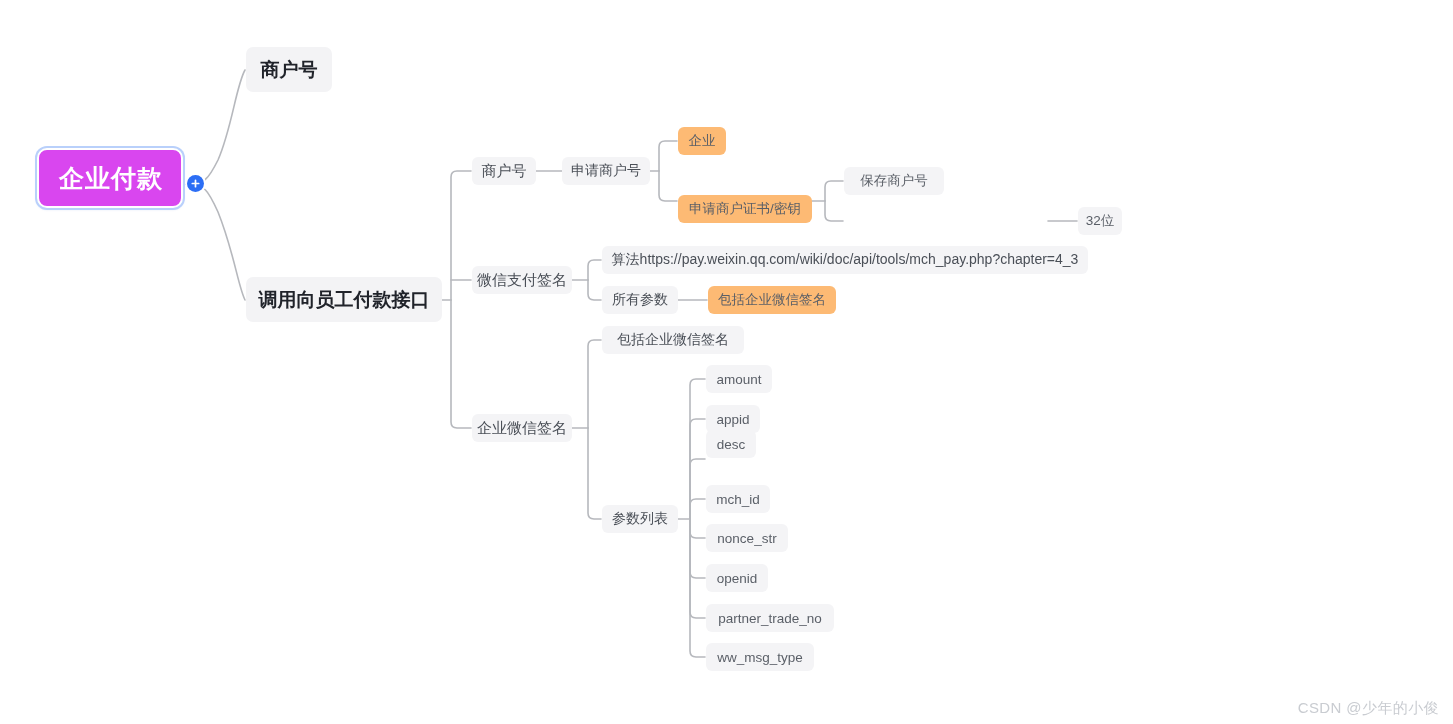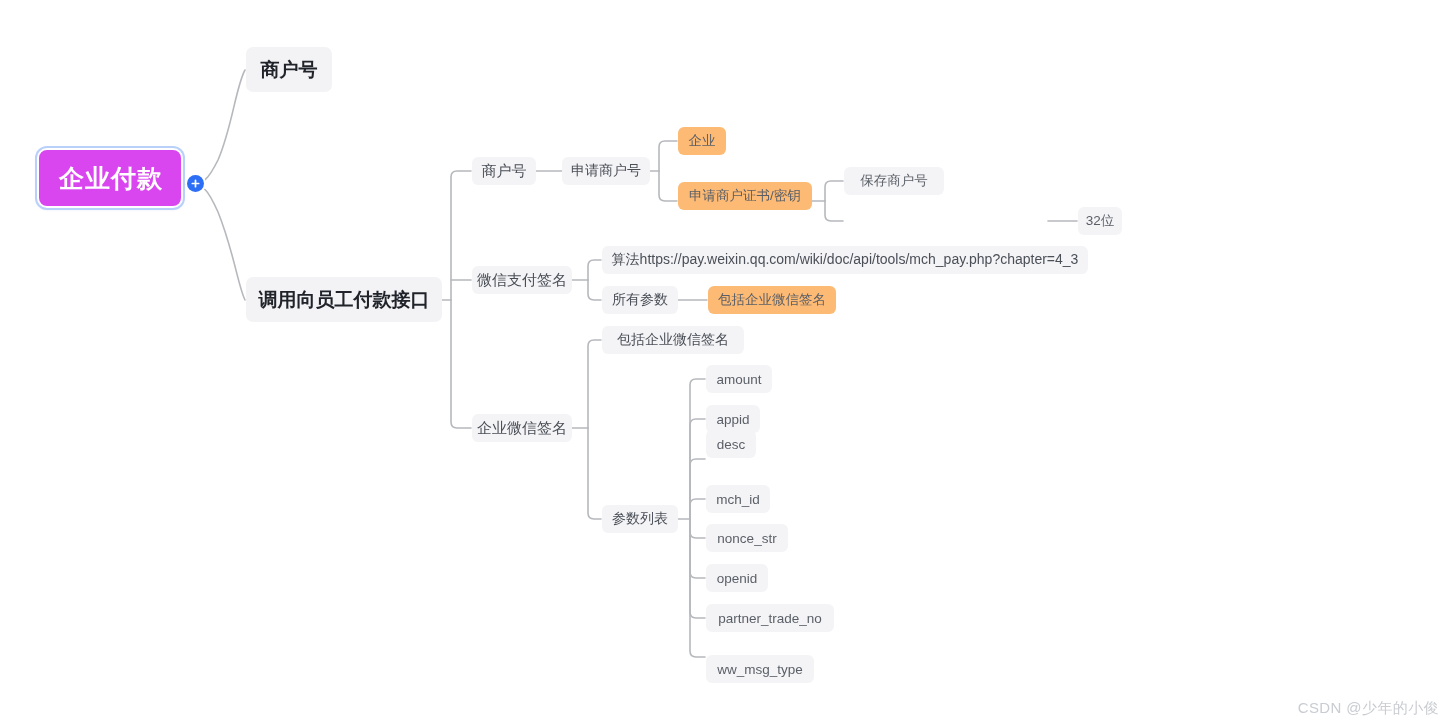--- a/index.html
+++ b/index.html
@@ -206,21 +206,21 @@
   <div class="node lvl3" id="n-algo_same" style="left: 602px; top: 326px; width: 142px; height: 28px;">
     <span>包括企业微信签名</span>
   </div>
   <div class="node lvl3" id="n-param_list" style="left: 602px; top: 505px; width: 76px; height: 28px;">
     <span>参数列表</span>
   </div>
 
   <div class="node lvl4" id="n-enterprise" style="left: 678px; top: 127px; width: 48px; height: 28px;">
     <span>企业</span>
   </div>
-  <div class="node lvl4" id="n-apply_cert" style="left: 678px; top: 182px; width: 134px; height: 28px;">
+  <div class="node lvl4" id="n-apply_cert" style="left: 678px; top: 195px; width: 134px; height: 28px;">
     <span>申请商户证书/密钥</span>
   </div>
   <div class="node lvl4" id="n-incl_ent_sign" style="left: 708px; top: 286px; width: 128px; height: 28px;">
     <span>包括企业微信签名</span>
   </div>
 
   <div class="node lvl5" id="n-dl_cert" style="left: 844px; top: 167px; width: 100px; height: 28px;">
     <span>保存商户号</span>
   </div>
 
@@ -242,18 +242,18 @@
   </div>
   <div class="node lvl5" id="n-p_nonce_str" style="left: 706px; top: 524px; width: 82px; height: 28px;">
     <span>nonce_str</span>
   </div>
   <div class="node lvl5" id="n-p_openid" style="left: 706px; top: 564px; width: 62px; height: 28px;">
     <span>openid</span>
   </div>
   <div class="node lvl5" id="n-p_partner_trade_no" style="left: 706px; top: 604px; width: 128px; height: 28px;">
     <span>partner_trade_no</span>
   </div>
-  <div class="node lvl5" id="n-p_ww_msg_type" style="left: 706px; top: 643px; width: 108px; height: 28px; margin-top: 12px;">
+  <div class="node lvl5" id="n-p_ww_msg_type" style="left: 706px; top: 643px; width: 108px; height: 28px;">
     <span>ww_msg_type</span>
   </div>
 
   <div class="watermark">CSDN @少年的小俊</div>
 </div>
 
 </body></html>

